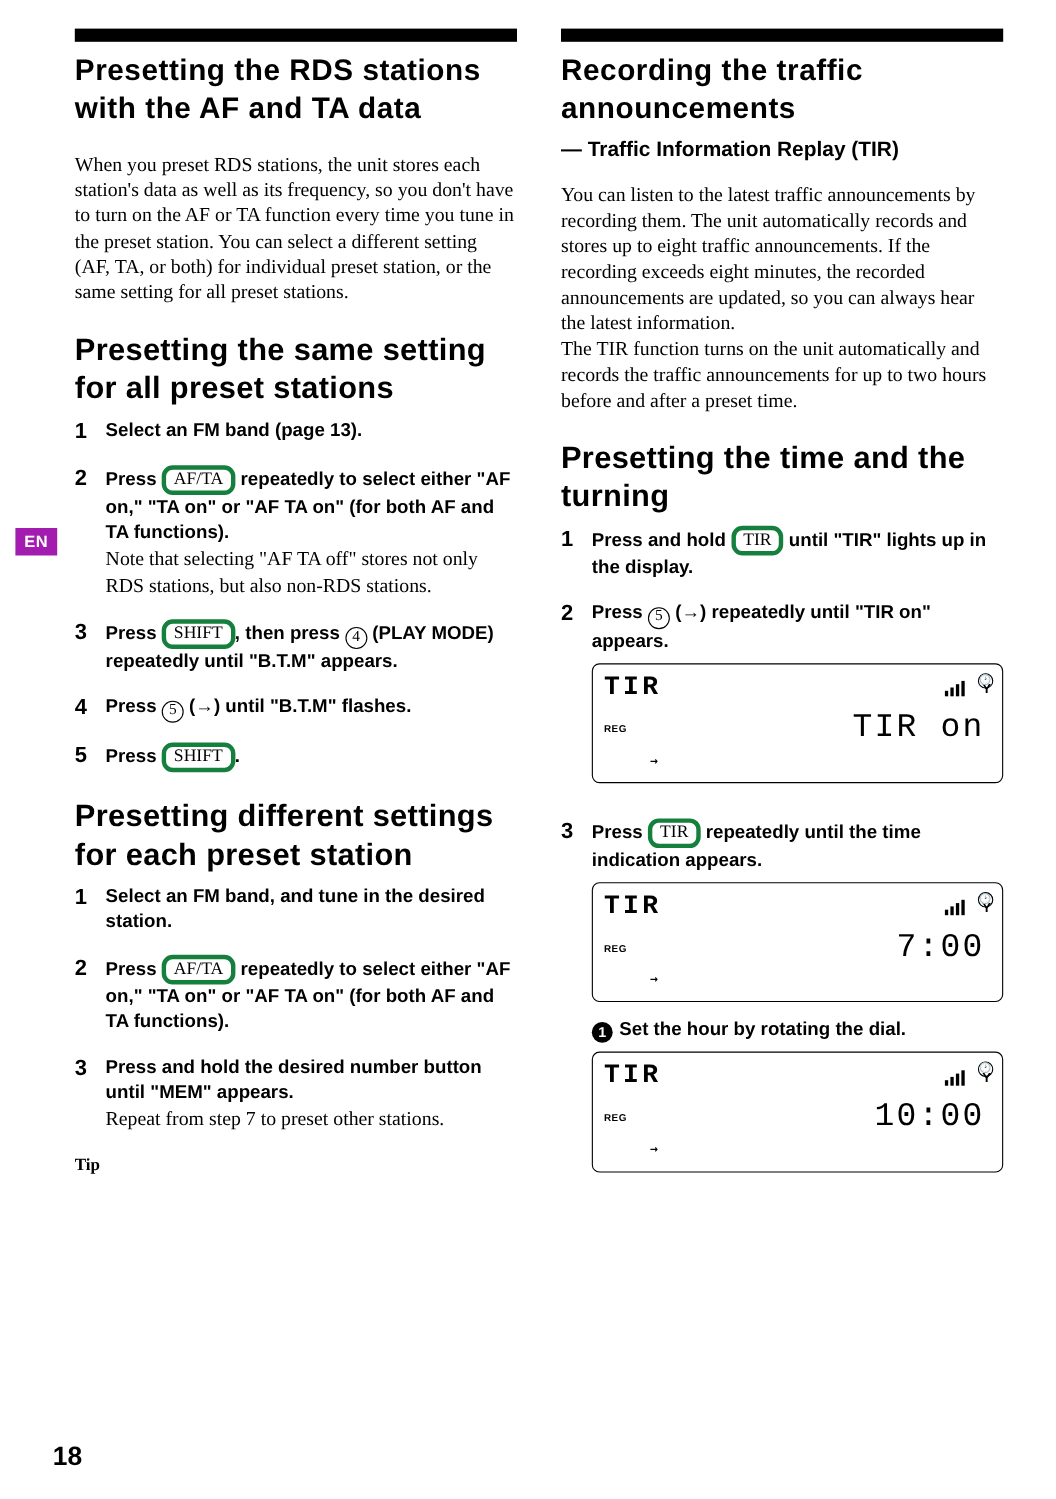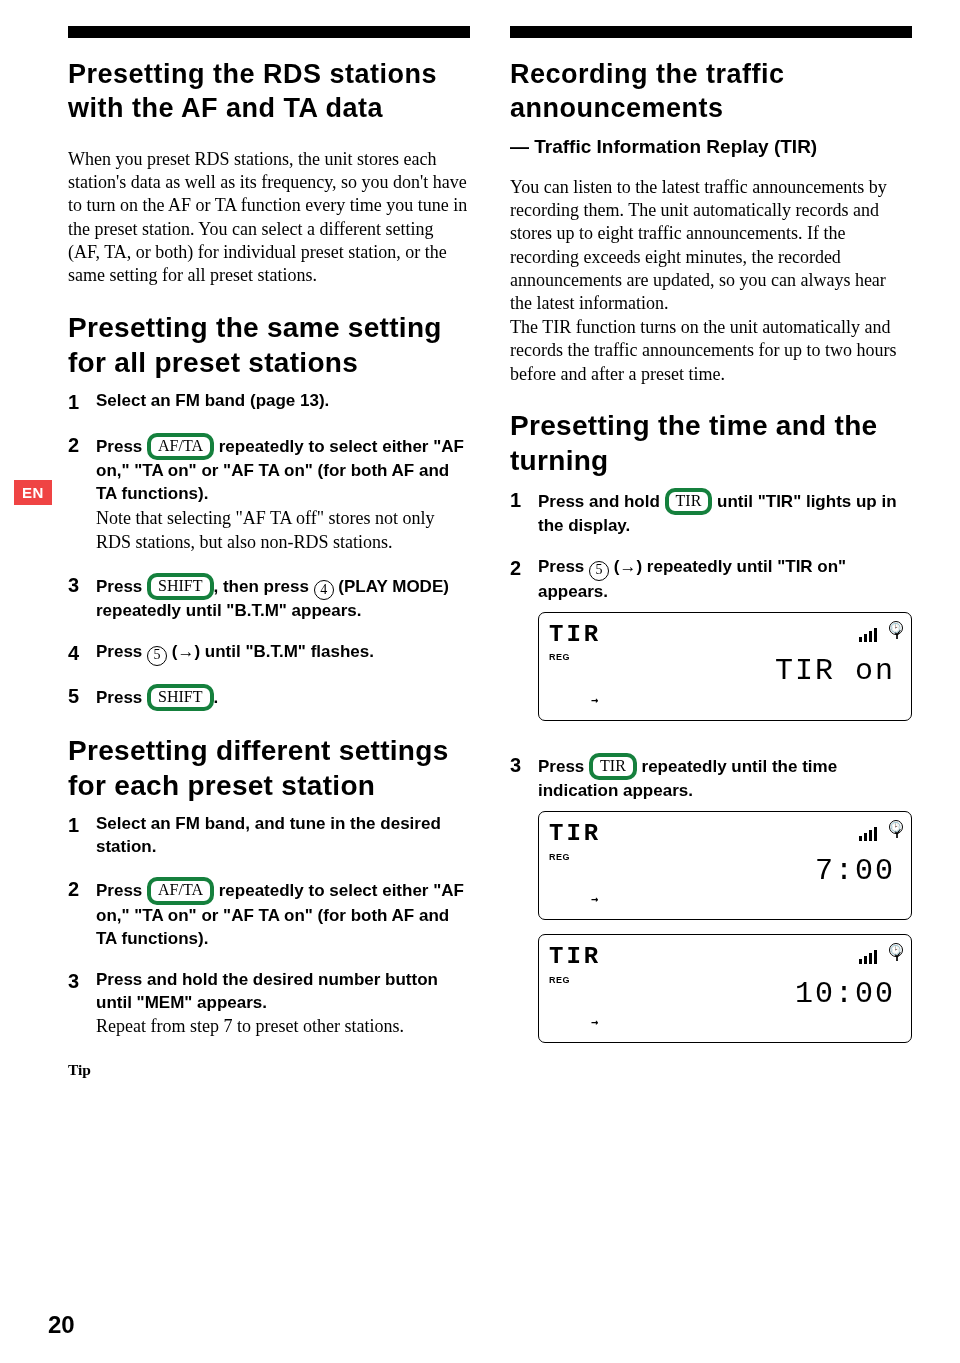--- a/index.html
+++ b/index.html
@@ -1,48 +1,48 @@
 <!DOCTYPE html>
 <html><head>
 <meta charset="utf-8">
 <style>
 html,body{margin:0;padding:0;background:#fff;color:#000;font-family:"Times New Roman",Times,serif}
 .page{width:960px;min-height:1363px;position:relative;margin:0 auto;box-sizing:border-box;padding:26px 48px 30px 68px}
 .cols{display:flex;gap:40px}
 .col{flex:1;min-width:0}
 h1{font-family:Arial,Helvetica,sans-serif;font-weight:800;font-size:27px;line-height:1.25;letter-spacing:.5px;margin:0 0 22px}
-.top-rule{border-top:12px solid #000;padding-top:20px}
+.top-rule{border-top:12px solid #000;padding-top:10px}
 p.body{font-size:18px;line-height:1.3;margin:0 0 22px}
 h2.sub{font-family:Arial,Helvetica,sans-serif;font-weight:800;font-size:28px;line-height:1.25;margin:0 0 10px;letter-spacing:.3px}
 h3.dash{font-family:Arial,Helvetica,sans-serif;font-weight:800;font-size:19px;margin:-12px 0 18px}
 .steps{margin:0 0 22px}
 .step{display:flex;gap:10px;margin:0 0 18px}
 .step .num{font-family:Arial,Helvetica,sans-serif;font-weight:800;font-size:20px;min-width:18px;line-height:1.25}
 .step .txt{flex:1;font-family:Arial,Helvetica,sans-serif;font-weight:700;font-size:17px;line-height:1.35}
 .step .txt .note{font-family:"Times New Roman",Times,serif;font-weight:400;font-size:18px;display:block}
 .tip-h{font-family:Liberation Serif, serif;font-weight:700;font-size:15.5px;margin:4px 0 0}
 .tip{font-family:Arial,Helvetica,sans-serif;font-style:italic;font-size:16px;line-height:1.3;margin:2px 0 0}
 .keycap{display:inline-block;border:4px solid #15803d;border-radius:10px;padding:0 7px 1px;font-weight:400;font-family:"Times New Roman",serif;font-size:16px;line-height:1.15;vertical-align:1px}
 .kcirc{display:inline-flex;align-items:center;justify-content:center;border:1px solid #000;border-radius:50%;width:18px;height:18px;font-family:"Times New Roman",serif;font-size:14px;font-weight:400;vertical-align:-2px}
-.lang-tab{position:absolute;left:14px;top:480px;background:#ef4444;color:#fff;font-family:Arial,Helvetica,sans-serif;font-weight:800;font-size:15px;letter-spacing:.5px;padding:4px 8px}
+.lang-tab{position:absolute;left:14px;top:480px;background:#a21caf;color:#fff;font-family:Arial,Helvetica,sans-serif;font-weight:800;font-size:15px;letter-spacing:.5px;padding:4px 8px}
 .page-num{position:absolute;left:48px;bottom:24px;font-family:Arial,Helvetica,sans-serif;font-weight:800;font-size:24px}
 
 
 .lcd{border:1px solid #000;border-radius:7px;padding:6px 10px 8px;margin:8px 0 14px;display:flex;flex-direction:column;font-family:monospace;position:relative}
 .lcd .row1{display:flex;align-items:center;gap:8px}
 .lcd .mode{font-family:"Courier New",monospace;font-weight:700;font-size:24px;letter-spacing:3px}
 .lcd .sig{margin-left:auto;display:flex;gap:2px;align-items:flex-end;padding-right:4px}
 .lcd .sig span{display:inline-block;width:3px;background:#000}
 .lcd .sig span:nth-child(1){height:5px}
 .lcd .sig span:nth-child(2){height:8px}
 .lcd .sig span:nth-child(3){height:11px}
 .lcd .sig span:nth-child(4){height:14px}
 .lcd .ant{font-family:Arial;font-weight:800;font-size:12px;padding-left:4px}
 .lcd .clk{position:absolute;top:8px;right:8px;border:1px solid #000;border-radius:50%;width:12px;height:12px;display:flex;align-items:center;justify-content:center;font-size:9px}
-.lcd .row2{display:flex;}
+.lcd .row2{display:flex;align-items:center}
 .lcd .reg{font-family:Arial,Helvetica,sans-serif;font-weight:800;font-size:9px;letter-spacing:.5px}
 .lcd .main{margin-left:auto;margin-right:6px;font-family:"Courier New",monospace;font-weight:400;font-size:30px;letter-spacing:2px}
 .lcd .arrow{font-size:12px;padding:0 0 4px 42px}
 .bullet1{display:inline-flex;align-items:center;justify-content:center;background:#000;color:#fff;border-radius:50%;width:19px;height:19px;font-family:Arial,Helvetica,sans-serif;font-weight:800;font-size:13px;vertical-align:-2px;margin-right:6px}
 .sub-instr{font-family:Arial,Helvetica,sans-serif;font-weight:700;font-size:17px;margin:4px 0 6px}
 </style>
 </head>
 <body>
 
 <div class="page">
@@ -156,20 +156,23 @@
                   </span>
                 <span class="ant">Y</span>
               </div>
               <div class="row2">
                 <span class="reg">REG</span>
                 <span class="main">7:00</span>
               </div>
               <div class="arrow">→</div>
             </div>
 
+            <div class="sub-instr">
+              <span class="bullet1">1</span><span>Set the hour by rotating the dial.</span>
+            </div>
             
             <div class="lcd">
               <div class="clk">🕑</div>
               <div class="row1">
                 <span class="mode">TIR</span>
                 <span class="sig">
                     <span></span>
                     <span></span>
                     <span></span>
                     <span></span>
@@ -181,14 +184,14 @@
                 <span class="main">10:00</span>
               </div>
               <div class="arrow">→</div>
             </div>
           </div>
         </div>
       </div>
     </div>
   </div>
 
-  <div class="page-num">20</div>
+  <div class="page-num">18</div>
 </div>
 
 </body></html>

